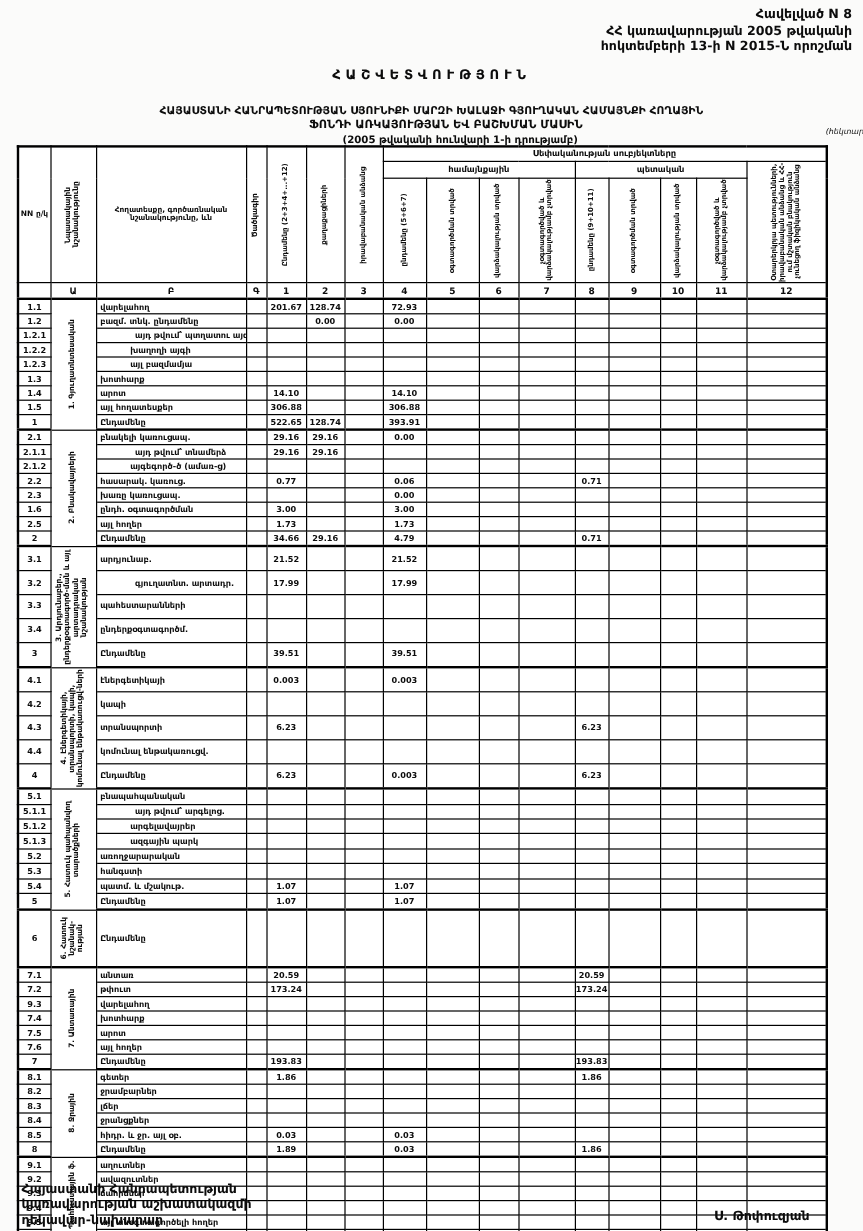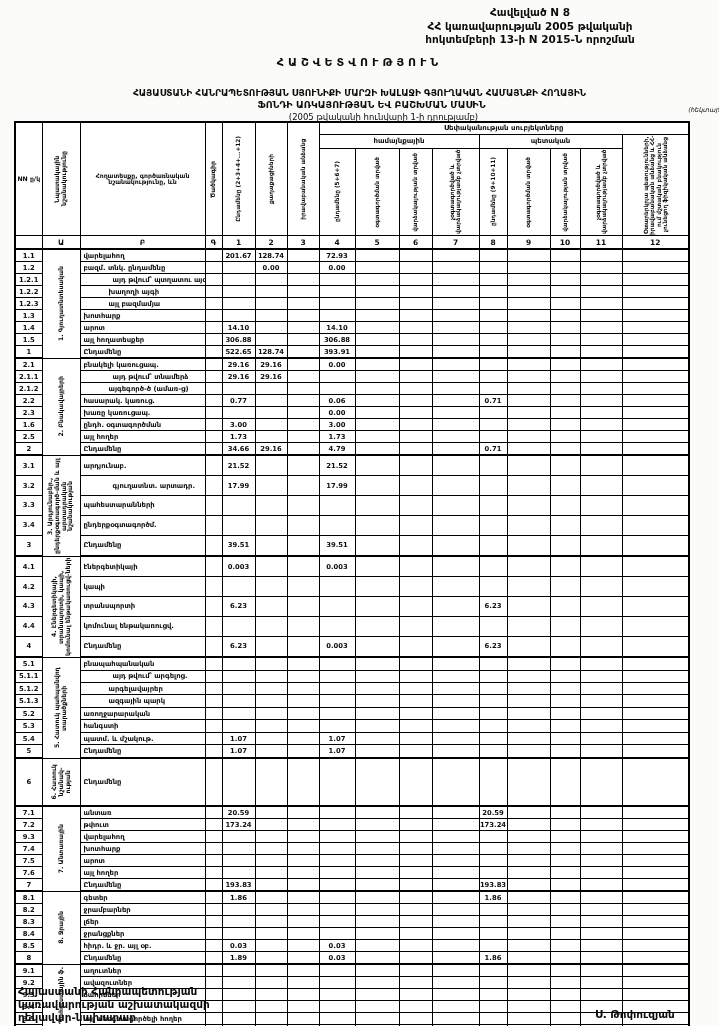--- a/index.html
+++ b/index.html
@@ -1,26 +1,26 @@
 <!DOCTYPE html>
 <html><head>
 <meta charset="utf-8">
 <style>
   html,body{margin:0;padding:0;}
   body{
     width:719px;height:1026px;overflow:hidden;background:#fbfbfa;color:#0c0c0c;
     font-family:"DejaVu Sans",sans-serif;position:relative;
   }
-  .appendix{position:absolute;top:6px;left:350px;width:360px;text-align:center;
+  .appendix{position:absolute;top:6px;left:350px;width:360px;text-align:right;
     font-weight:bold;font-size:10.5px;line-height:1.3;}
   .titleblock{position:absolute;top:56px;left:0;width:719px;text-align:center;font-weight:bold;}
   .t1{font-size:11px;letter-spacing:4px;margin-bottom:19px;}
   .t2{font-size:9px;line-height:1.25;}
   .t3{font-size:9.5px;line-height:1.25;padding-left:24px;}
-  .t4{font-size:8.5px;font-weight:normal;margin-top:1px;margin-left:48px;}
+  .t4{font-size:8.5px;font-weight:bold;margin-top:1px;margin-left:48px;}
   .unitnote{position:absolute;top:106px;left:658px;width:85px;font-size:6.5px;font-style:italic;text-align:right;}
   table{border-collapse:collapse;table-layout:fixed;position:absolute;top:121px;left:14px;
     width:676px;background:#fff;}
   td,th{border:1px solid #000;padding:0;font-weight:bold;overflow:hidden;}
   table{border:2px solid #000;}
   th{font-size:6.2px;font-weight:bold;vertical-align:middle;text-align:center;line-height:1.05;}
   .band{font-size:7px;height:11px;}
   .h2row th{height:13px;font-size:7px;}
   .h3row th{height:86px;}
   .letters td{height:12px;font-size:7.5px;text-align:center;border-bottom:2px solid #000;}

